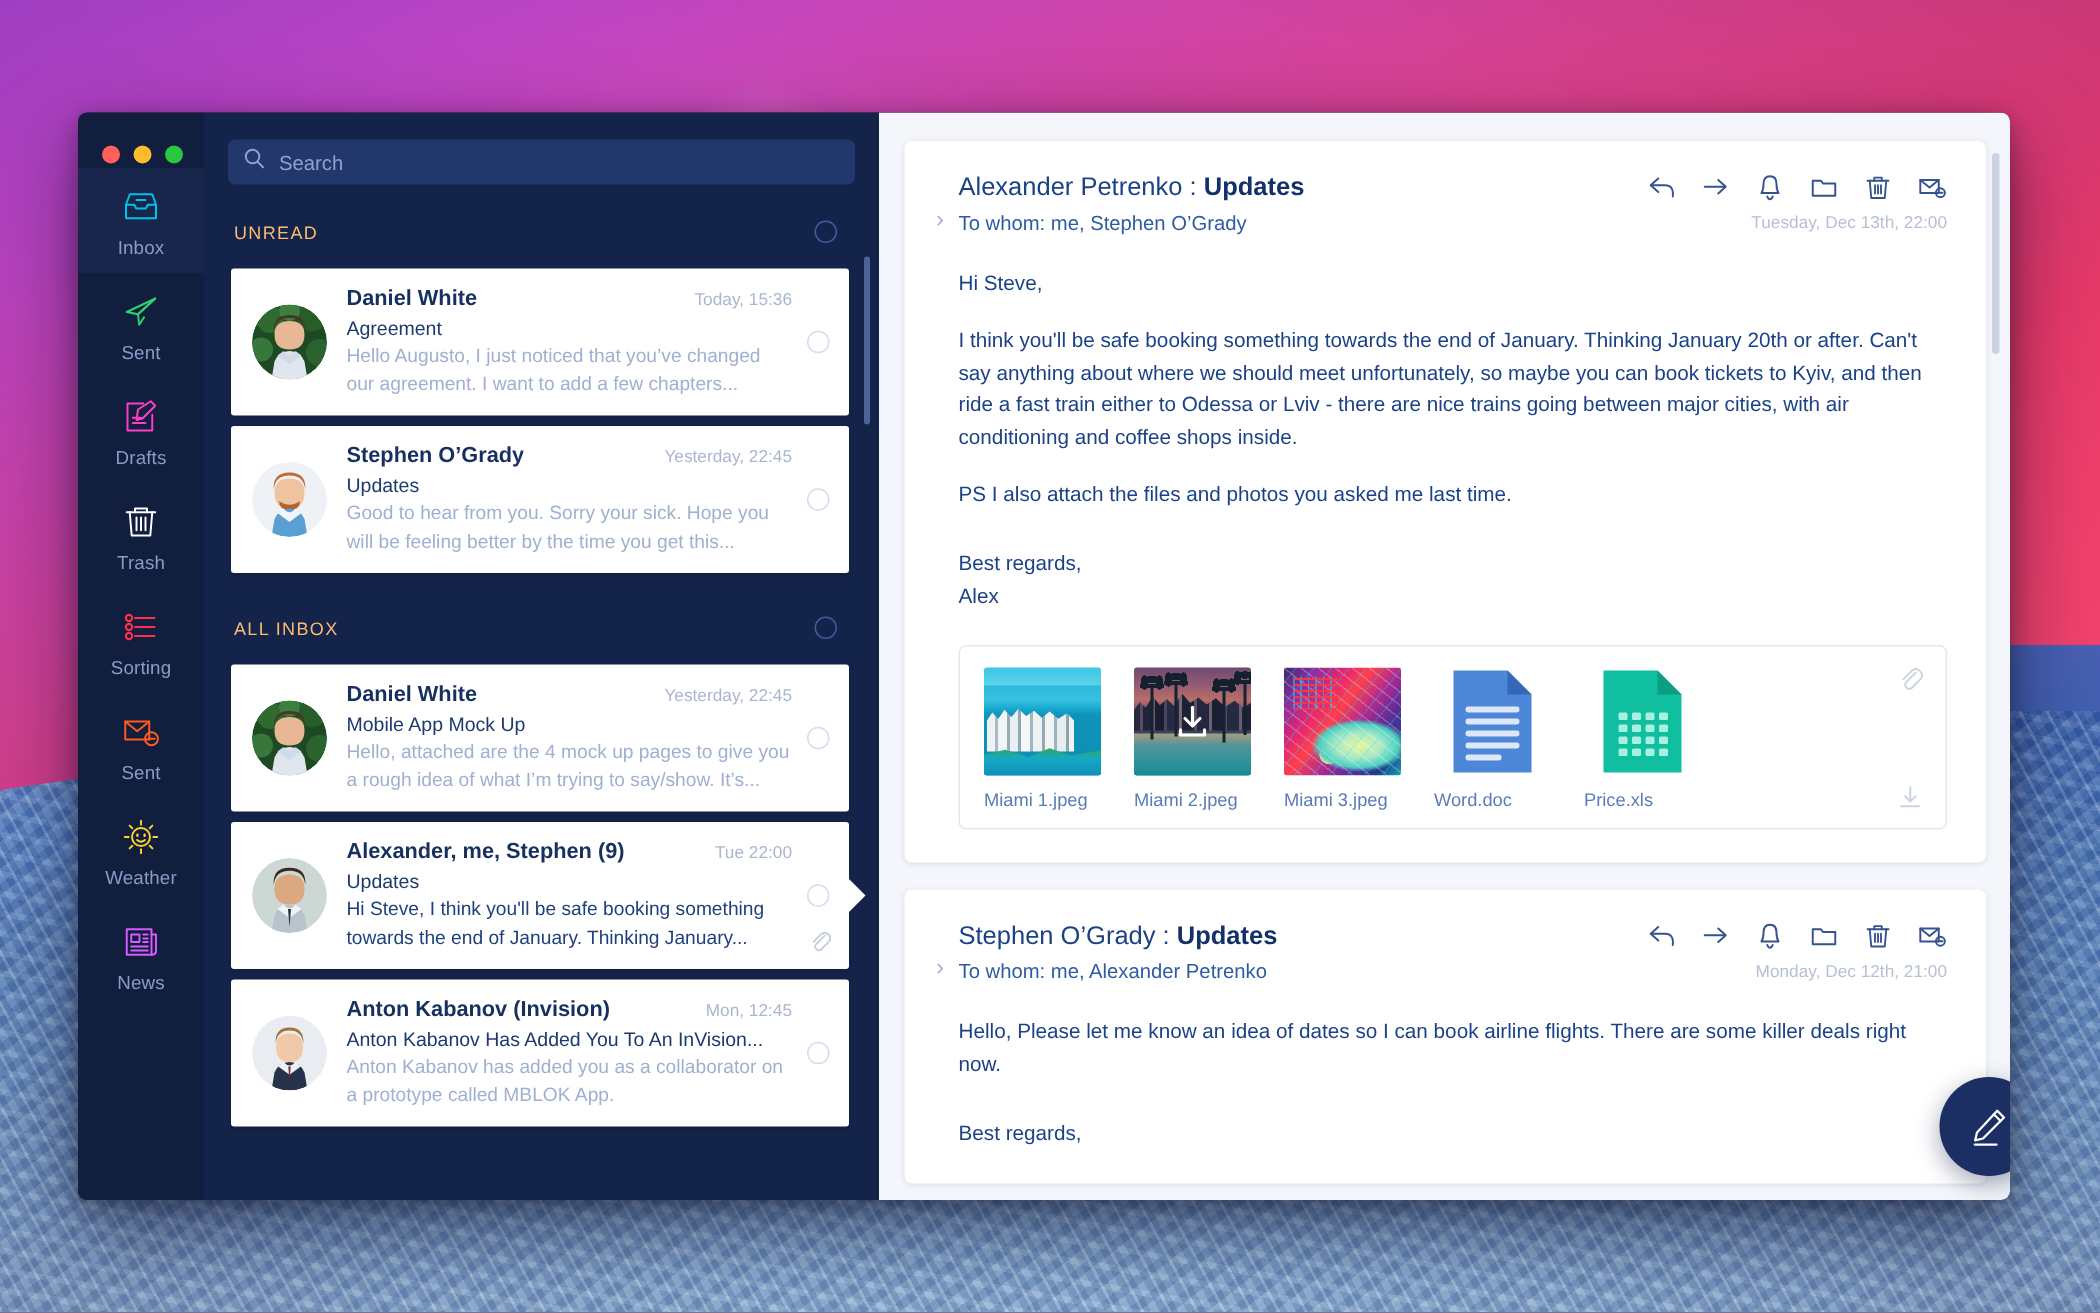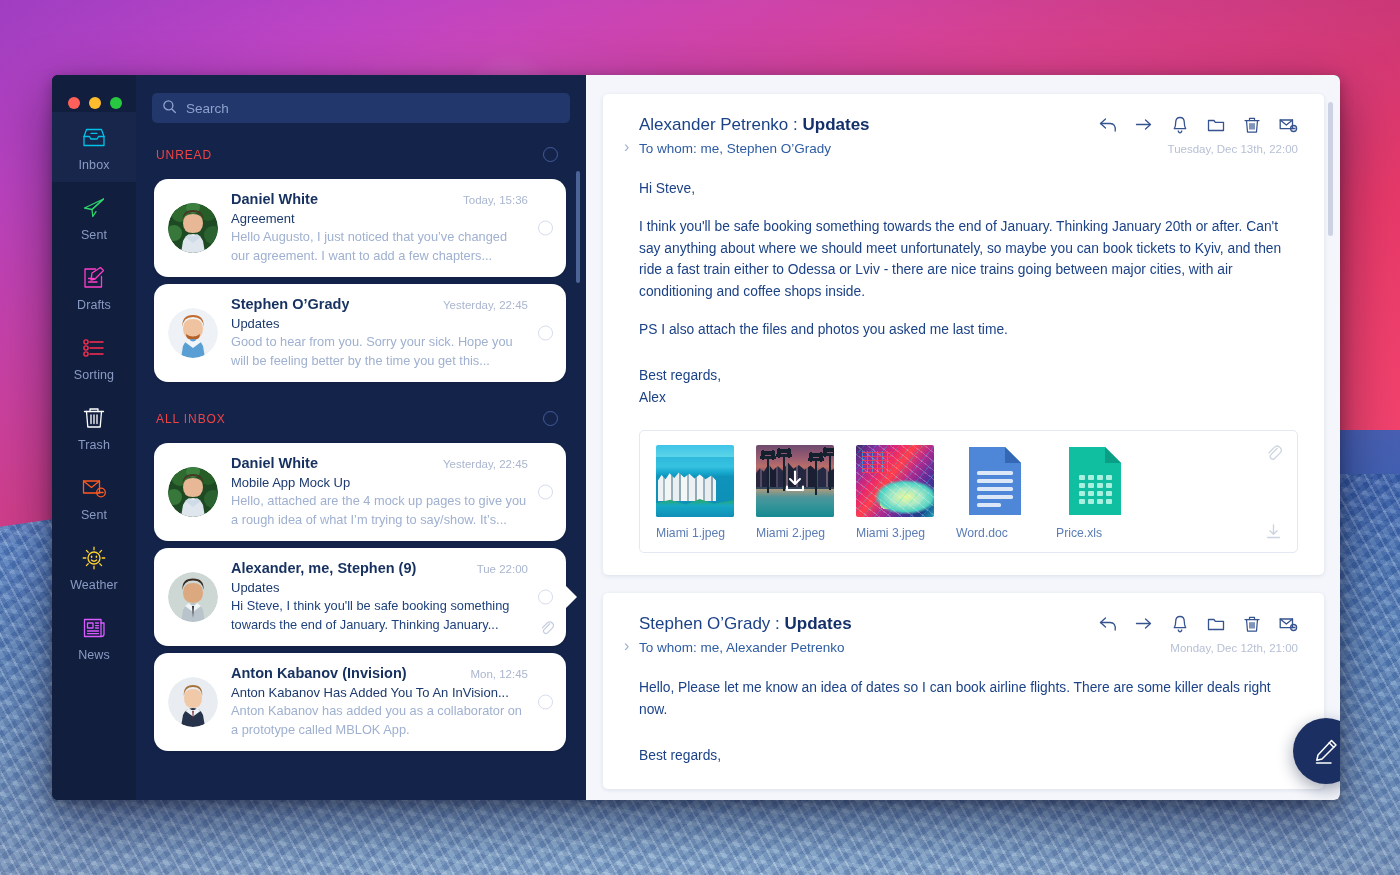--- a/index.html
+++ b/index.html
@@ -150,33 +150,33 @@
   }
   .sec-head {
     display: flex;
     align-items: center;
     justify-content: space-between;
     padding: 10px 28px 10px 20px;
   }
   .sec-title {
     font-size: 12px;
     letter-spacing: 0.9px;
-    color: #ef4444;
+    color: #fdba74;
   }
   .sec-circle {
     width: 15px; height: 15px;
     border-radius: 50%;
     border: 1.6px solid #415b9b;
     cursor: pointer;
   }
 
   .msg-card {
     margin: 7px 20px 7px 18px;
     background: #ffffff;
-    border-radius: 14px;
+    border-radius: 2px;
     padding: 12px 14px 12px 14px;
     display: flex;
     gap: 13px;
     position: relative;
     cursor: pointer;
     box-shadow: 0 1px 3px rgba(0,0,0,0.13);
   }
   .msg-card.selected::after {
     content: "";
     position: absolute;
@@ -528,46 +528,46 @@
 
       <div class="nav-item">
         <span class="nav-icon">
           <svg viewBox="0 0 28 28" fill="none" stroke="#ff3ec8" stroke-width="1.3" stroke-linejoin="round" stroke-linecap="round">
             <path d="M21.5 12.5 L21.5 23 L5 23 L5 5 L15.5 5"></path>
             <path d="M12 9 L20.5 3.5 L23.5 6.5 L15 15 L11 16 Z"></path>
             <path d="M8.5 14.5 L14 14.5 M8.5 18 L17 18"></path>
           </svg>
         </span>
         <span class="nav-label">Drafts</span>
+      </div>
+
+      <div class="nav-item">
+        <span class="nav-icon">
+          <svg viewBox="0 0 28 28" fill="none" stroke="#ffffff" stroke-width="1.3" stroke-linejoin="round" stroke-linecap="round">
+            <path d="M4.5 7.5 L23.5 7.5"></path>
+            <path d="M10 7.5 L10 5 L18 5 L18 7.5"></path>
+            <path d="M6.5 7.5 L7.8 23 L20.2 23 L21.5 7.5"></path>
+            <path d="M11 11 L11 19.5 M14 11 L14 19.5 M17 11 L17 19.5"></path>
+          </svg>
+        </span>
+        <span class="nav-label">Trash</span>
       </div>
 
       <div class="nav-item">
         <span class="nav-icon">
           <svg viewBox="0 0 28 28" fill="none" stroke="#ff2e4e" stroke-width="1.4" stroke-linecap="round">
             <circle cx="6" cy="8" r="2.1"></circle>
               <path d="M10 8 L23 8"></path>
             <circle cx="6" cy="14" r="2.1"></circle>
               <path d="M10 14 L23 14"></path>
             <circle cx="6" cy="20" r="2.1"></circle>
               <path d="M10 20 L23 20"></path>
           </svg>
         </span>
         <span class="nav-label">Sorting</span>
-      </div>
-
-      <div class="nav-item">
-        <span class="nav-icon">
-          <svg viewBox="0 0 28 28" fill="none" stroke="#ffffff" stroke-width="1.3" stroke-linejoin="round" stroke-linecap="round">
-            <path d="M4.5 7.5 L23.5 7.5"></path>
-            <path d="M10 7.5 L10 5 L18 5 L18 7.5"></path>
-            <path d="M6.5 7.5 L7.8 23 L20.2 23 L21.5 7.5"></path>
-            <path d="M11 11 L11 19.5 M14 11 L14 19.5 M17 11 L17 19.5"></path>
-          </svg>
-        </span>
-        <span class="nav-label">Trash</span>
       </div>
 
       <div class="nav-item">
         <span class="nav-icon">
           <svg viewBox="0 0 28 28" fill="none" stroke="#ff5a1f" stroke-width="1.3" stroke-linejoin="round" stroke-linecap="round">
             <path d="M3.5 7 L19.5 7 L19.5 19 L3.5 19 Z"></path>
             <path d="M3.5 7 L11.5 13.5 L19.5 7"></path>
             <circle cx="21" cy="18.5" r="4.3"></circle>
             <path d="M18.9 18.5 L23.1 18.5"></path>
           </svg>

